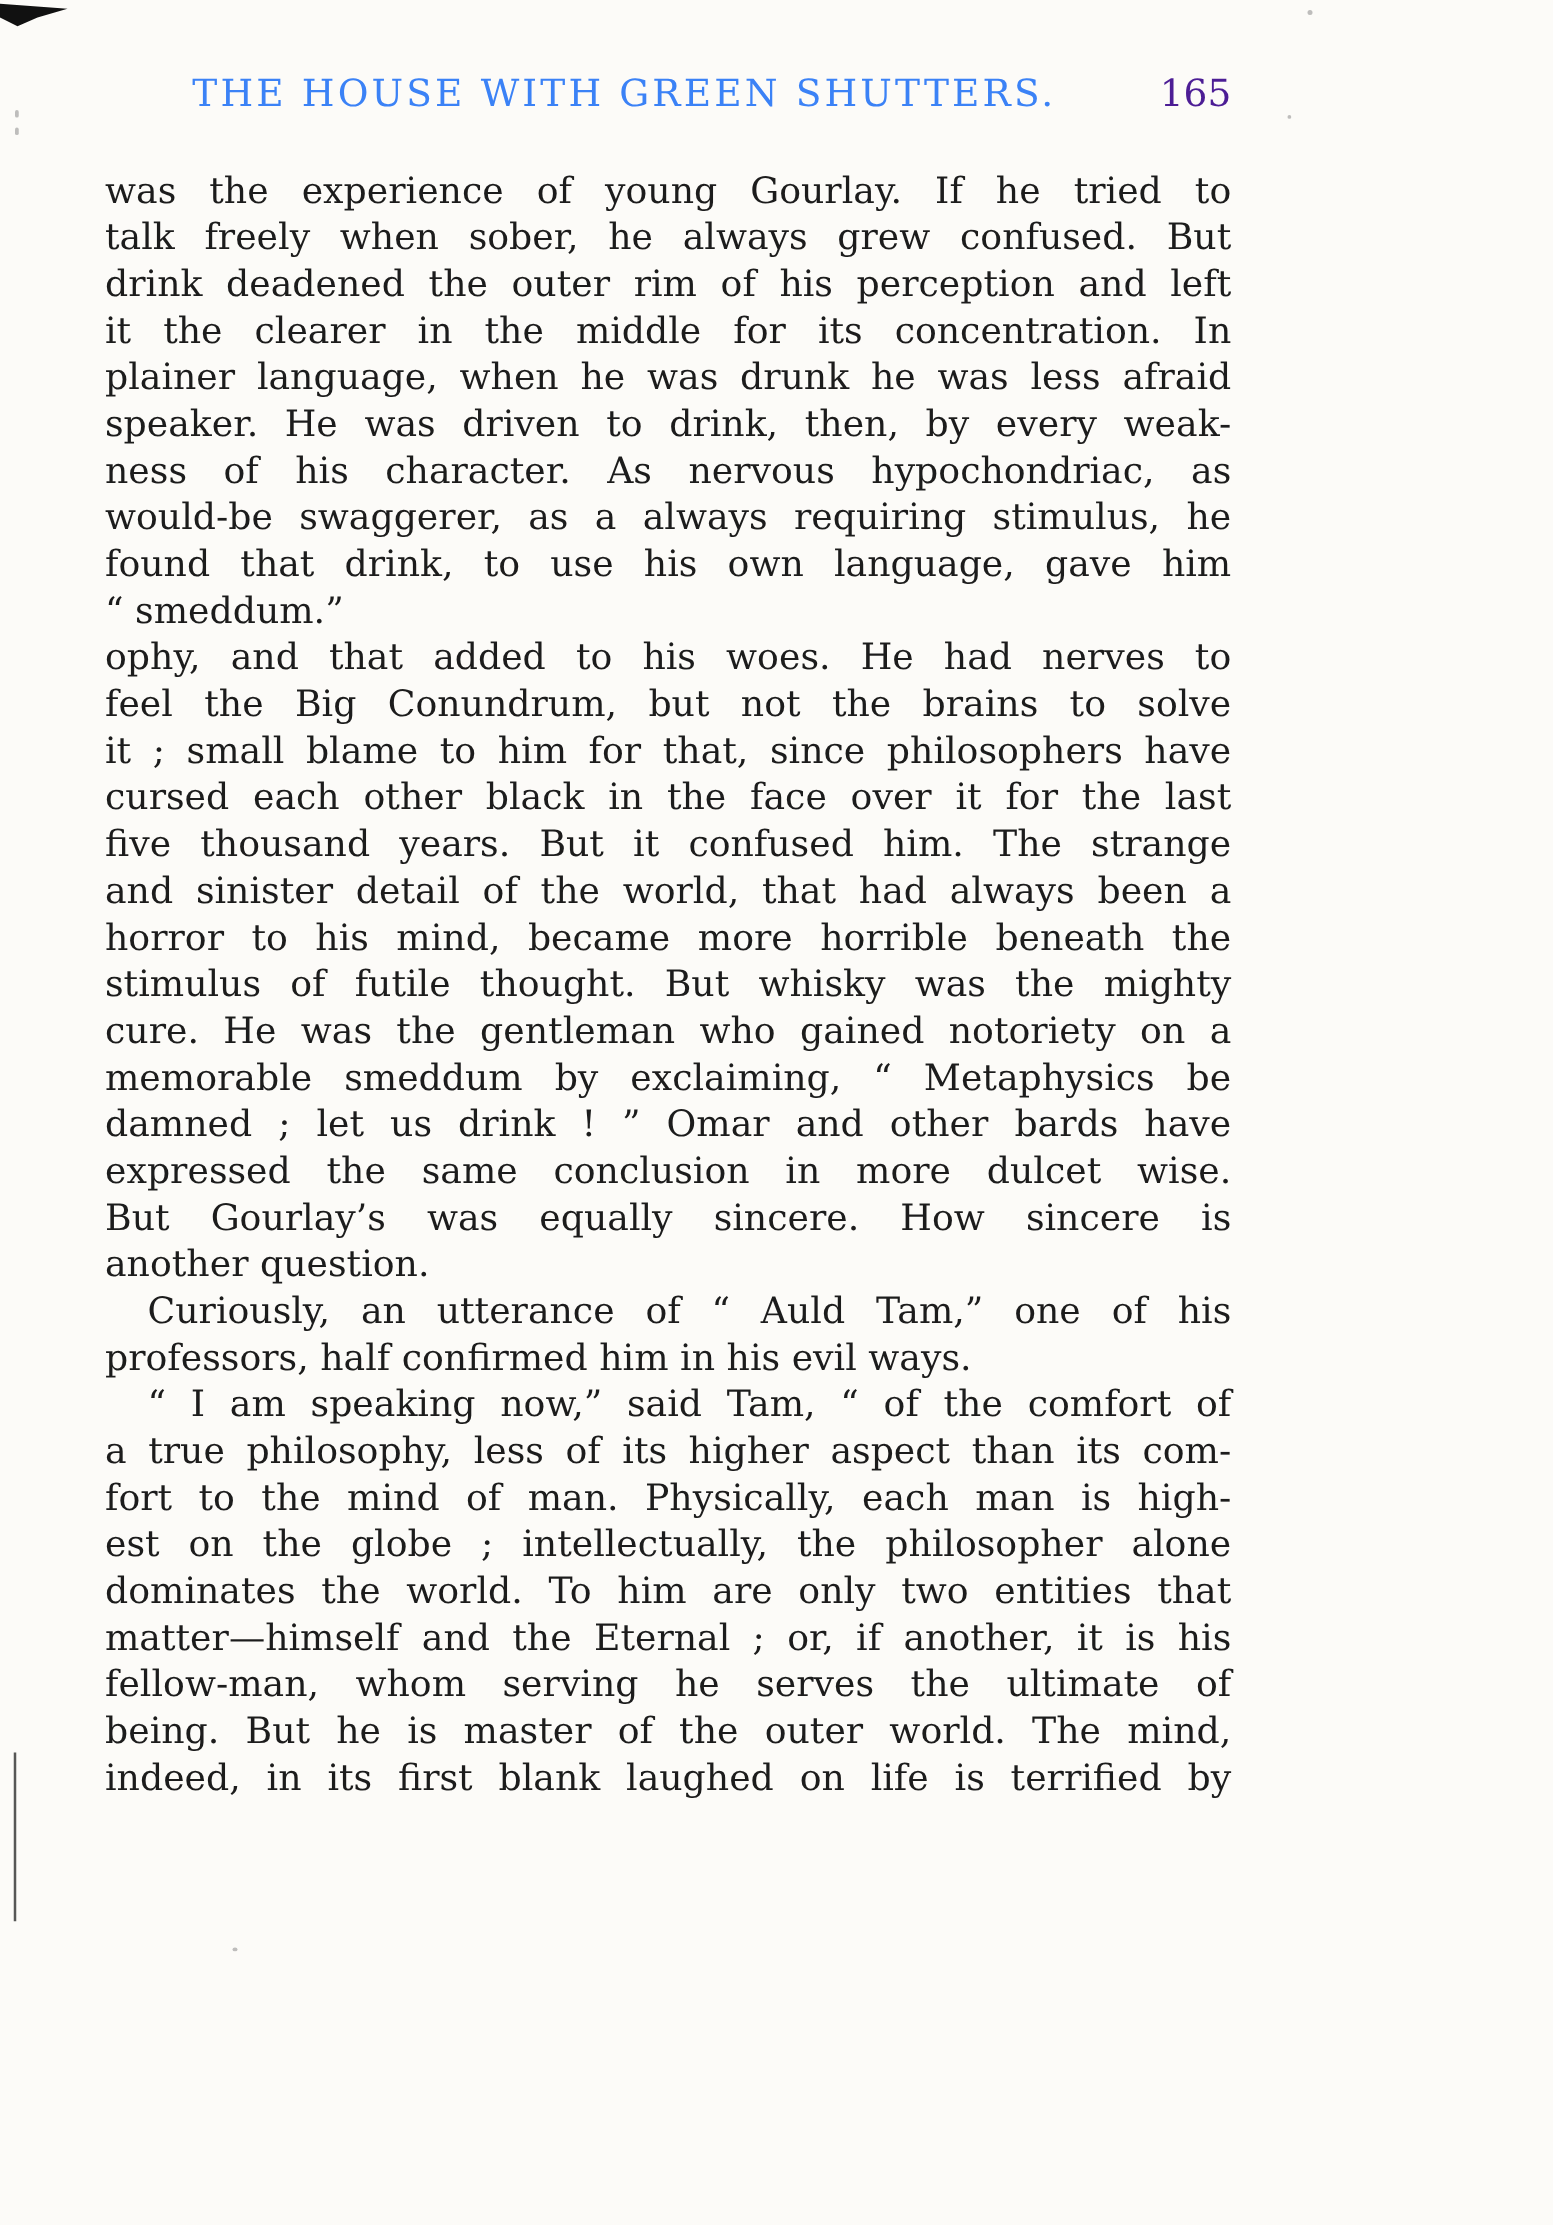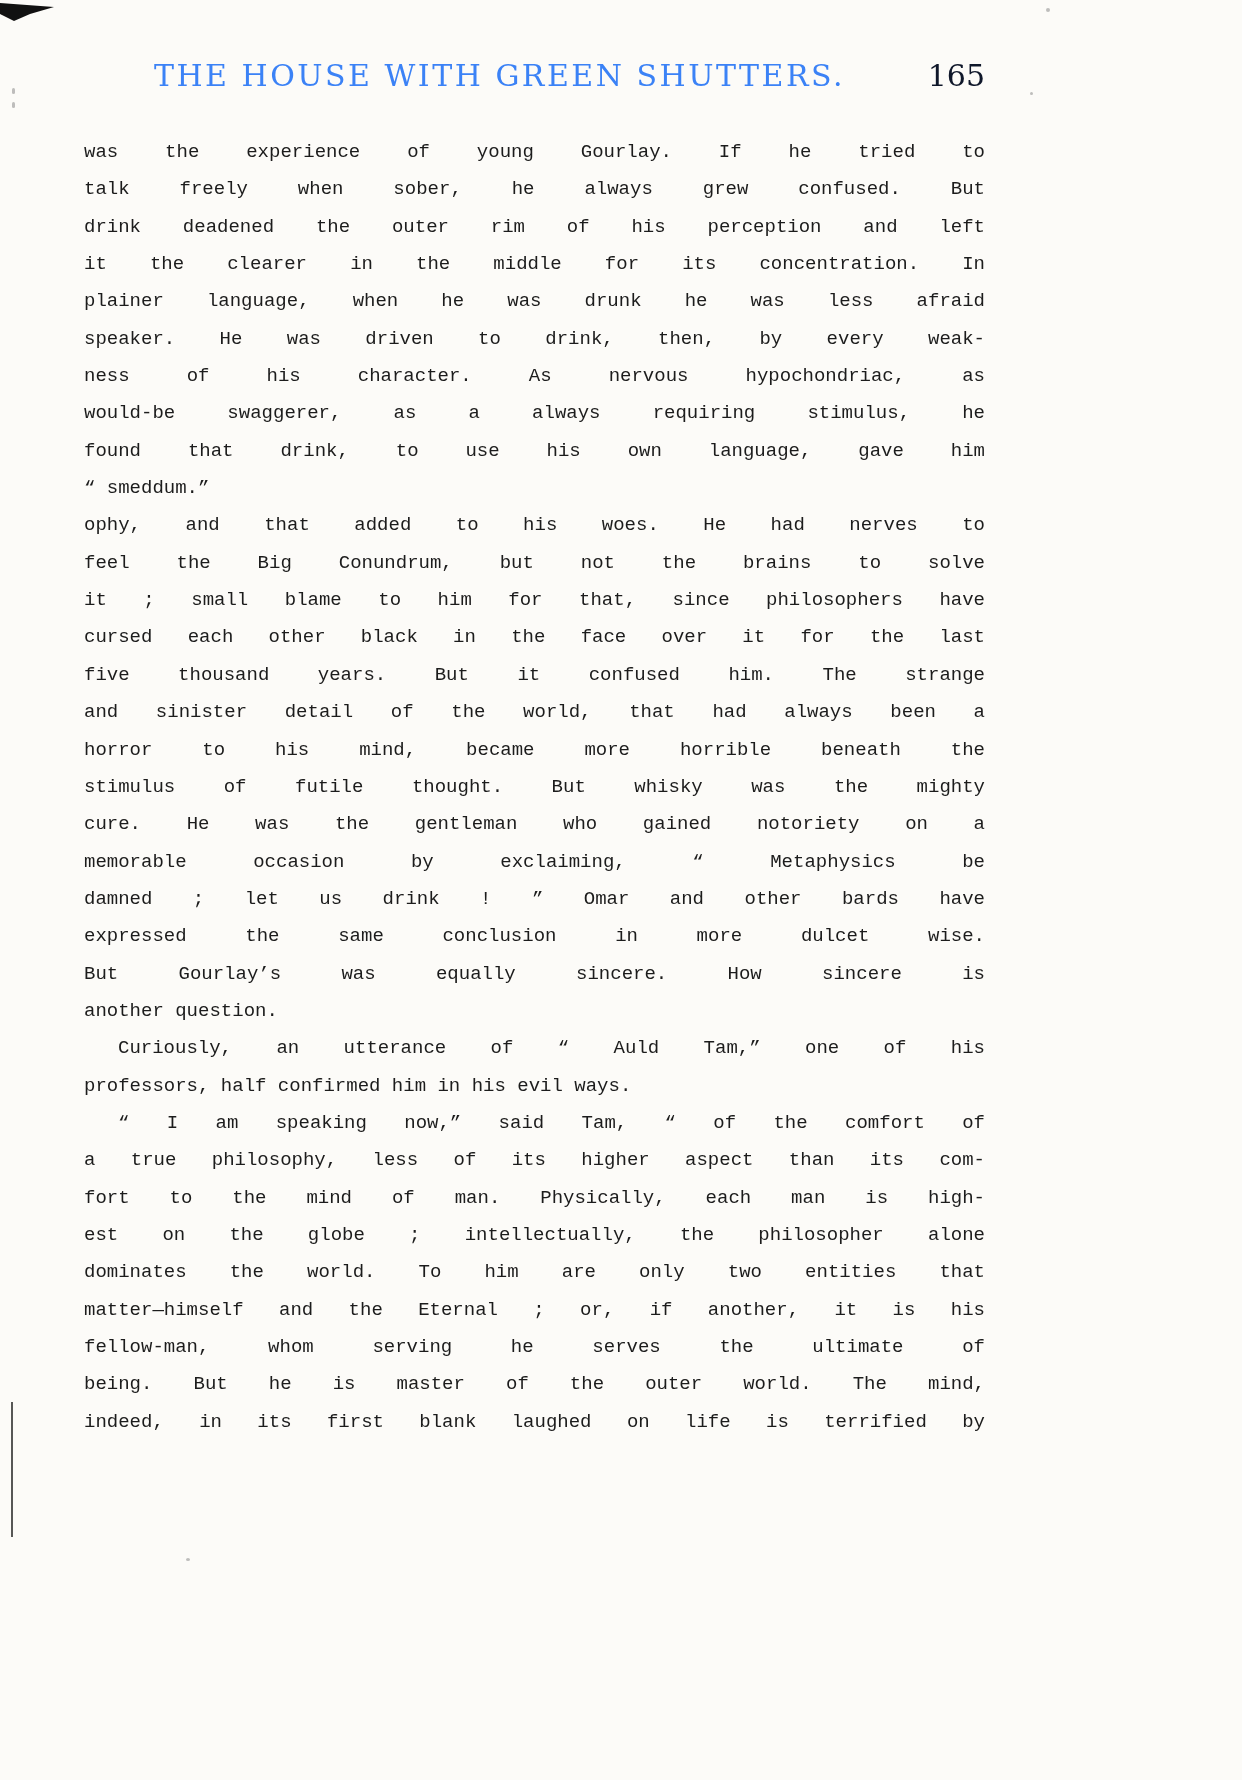--- a/index.html
+++ b/index.html
@@ -54,29 +54,28 @@
     font-size: 30px;
     letter-spacing: 2.5px;
     white-space: nowrap;
     color: #3b82f6;
   }
   .folio {
     position: absolute;
     right: 0;
     top: 0;
     font-size: 30px;
-    color: #0f172a;
+    color: #4c1d95;
   }
   .textblock {
     position: absolute;
     left: 84px;
     top: 134px;
     width: 901px;
-    font-size: 19px;
-    font-family: Liberation Mono, monospace;
+    font-size: 29px;
   }
   .line {
     height: 37.35px;
     line-height: 37.35px;
     text-align: justify;
     text-align-last: justify;
     overflow: visible;
   }
   .line.last {
     text-align-last: left;
@@ -118,21 +117,21 @@
       <div class="line last">“ smeddum.”</div>
       <div class="line">ophy, and that added to his woes. He had nerves to</div>
       <div class="line">feel the Big Conundrum, but not the brains to solve</div>
       <div class="line">it ; small blame to him for that, since philosophers have</div>
       <div class="line">cursed each other black in the face over it for the last</div>
       <div class="line">five thousand years. But it confused him. The strange</div>
       <div class="line">and sinister detail of the world, that had always been a</div>
       <div class="line">horror to his mind, became more horrible beneath the</div>
       <div class="line">stimulus of futile thought. But whisky was the mighty</div>
       <div class="line">cure. He was the gentleman who gained notoriety on a</div>
-      <div class="line">memorable occasion by exclaiming, “ Metaphysics be</div>
+      <div class="line">memorable smeddum by exclaiming, “ Metaphysics be</div>
       <div class="line">damned ; let us drink ! ” Omar and other bards have</div>
       <div class="line">expressed the same conclusion in more dulcet wise.</div>
       <div class="line">But Gourlay’s was equally sincere. How sincere is</div>
       <div class="line last">another question.</div>
       <div class="line indent">Curiously, an utterance of “ Auld Tam,” one of his</div>
       <div class="line last">professors, half confirmed him in his evil ways.</div>
       <div class="line indent">“ I am speaking now,” said Tam, “ of the comfort of</div>
       <div class="line">a true philosophy, less of its higher aspect than its com-</div>
       <div class="line">fort to the mind of man. Physically, each man is high-</div>
       <div class="line">est on the globe ; intellectually, the philosopher alone</div>

